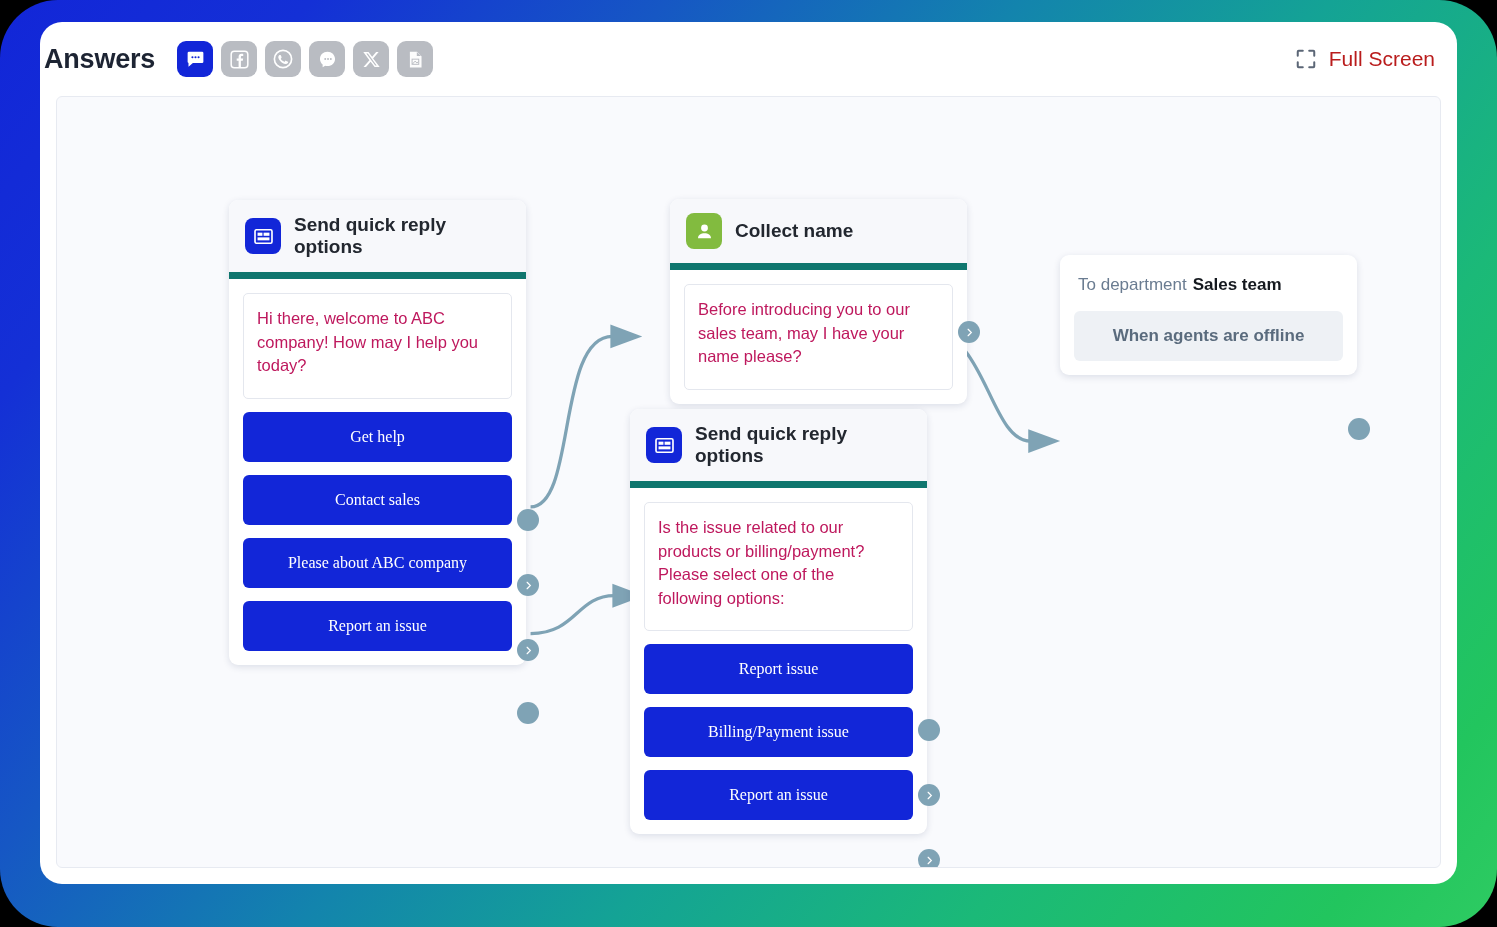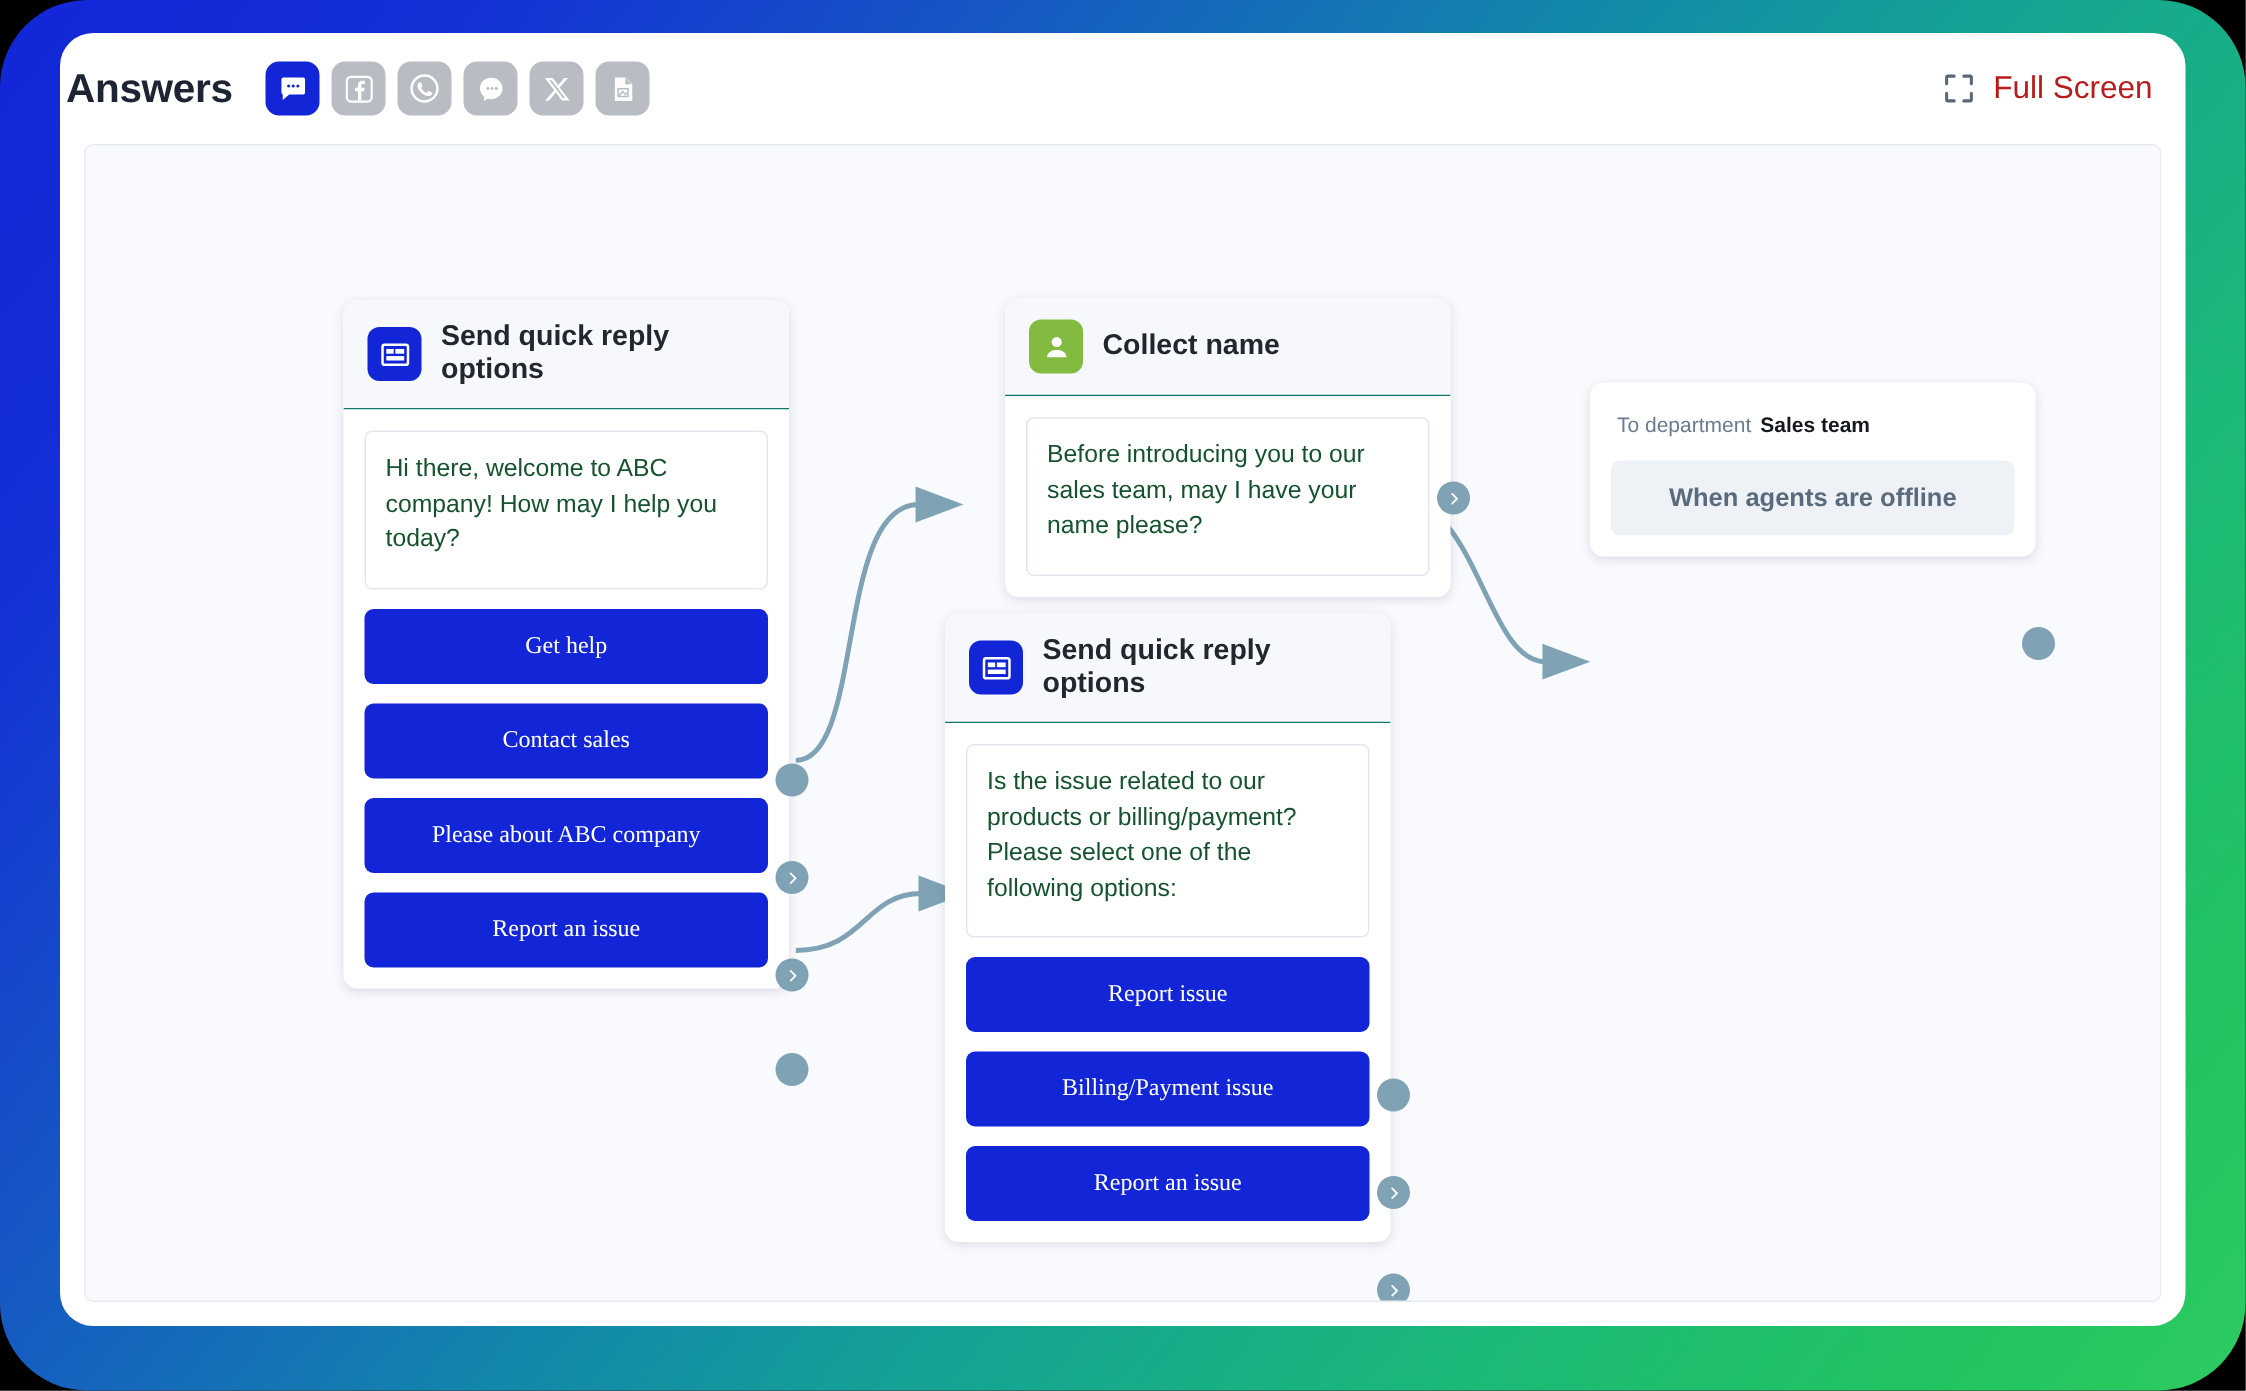--- a/index.html
+++ b/index.html
@@ -91,21 +91,21 @@
     background: #ffffff;
     border-radius: 9px;
     box-shadow: 0 2px 7px rgba(27,42,88,0.13);
     overflow: visible;
   }
   .node-head {
     display: flex; align-items: center; gap: 13px;
     padding: 14px 16px;
     background: #f7f8fb;
     border-radius: 9px 9px 0 0;
-    border-bottom: 1px solid #0f766e;
+    border-bottom: 7px solid #0f766e;
   }
   .node-icon {
     width: 36px; height: 36px;
     border-radius: 8px;
     display: flex; align-items: center; justify-content: center;
     flex: 0 0 auto;
   }
   .icon-blue  { background: #1226d8; }
   .icon-green { background: #82bb3f; }
   .icon-teal  { background: #5fa584; }
@@ -115,21 +115,21 @@
     color: #22272f;
   }
   .node-body { padding: 14px; }
 
   .msg-box {
     border: 1px solid #e4e7ee;
     border-radius: 5px;
     padding: 13px 13px 20px 13px;
     font-size: 16.5px;
     line-height: 1.43;
-    color: #14532d;
+    color: #be185d;
     min-height: 86px;
   }
 
   .qr-btn {
     display: block;
     width: 100%;
     background: #1226d8;
     color: #ffffff;
     border: none;
     border-radius: 6px;
@@ -137,21 +137,21 @@
     margin-top: 13px;
     font-size: 16px;
     font-family: Liberation Serif, serif;
     text-align: center;
     cursor: pointer;
   }
 
   
   .dept-row {
     padding: 6px 4px 16px 4px;
-    font-size: 14px;
+    font-size: 17px;
     color: #6a7c91;
   }
   .dept-row b { color: #15191f; margin-left: 6px; }
   .offline-pill {
     background: #eef1f5;
     border-radius: 6px;
     padding: 15px 26px;
     text-align: center;
     font-size: 17px;
     font-weight: bold;

